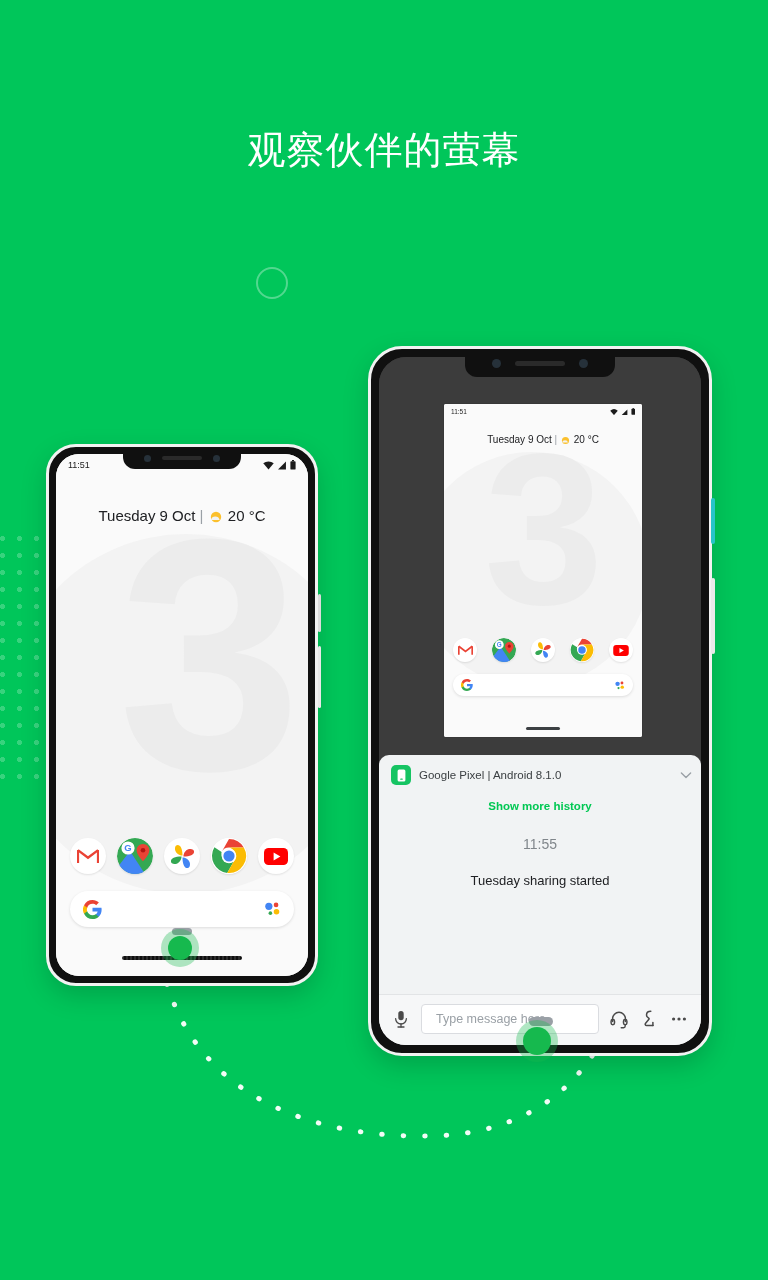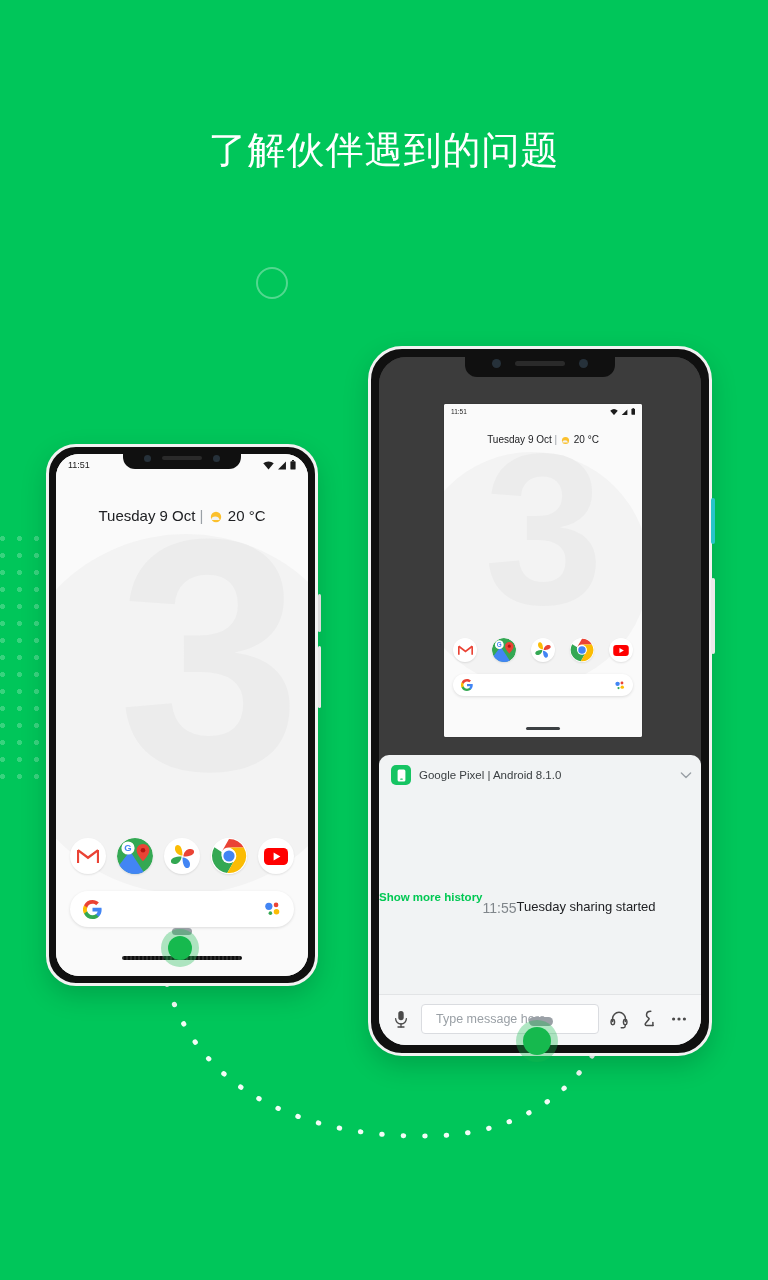--- a/index.html
+++ b/index.html
@@ -185,21 +185,21 @@
   }
   .dev-badge {
     width: 20px; height: 20px; border-radius: 5px;
     background: #16c463;
     display: flex; align-items: center; justify-content: center;
     flex: 0 0 auto;
   }
   .dev-name { font-size: 11.5px; color: #3c4043; flex: 1; white-space: nowrap; }
   .chev { width: 16px; height: 16px; flex: 0 0 auto; }
 
-  .chat-body { flex: 1; display: flex; flex-direction: row; align-items: center; padding-top: 4px; }
+  .chat-body { flex: 1; display: flex; flex-direction: column; align-items: center; padding-top: 4px; }
   .link-more { color: #00c853; font-size: 11.5px; font-weight: 700; margin-top: 3px; }
   .msg-time { color: #80868b; font-size: 14px; margin-top: 24px; }
   .msg-bubble {
     margin-top: 5px;
     background: #e4e5e6;
     border-radius: 3px;
     padding: 8px 26px;
     font-size: 13px;
     color: #202124;
   }
@@ -240,21 +240,21 @@
 </head>
 <body>
 
 <div id="stage">
 
   <div class="dot-grid"></div>
 
   <div class="ring"></div>
 
   <div class="headline">
-    <div>了解伙伴遇到的问题</div>
+    <div>观察伙伴的萤幕</div>
   </div>
 
   <svg class="arc" viewBox="0 0 470 200">
     <path d="M12 8 C 40 150, 180 188, 300 180 C 390 172, 440 120, 462 62" fill="none" stroke="#ffffff" stroke-width="5" stroke-linecap="round" stroke-dasharray="0.5 21" opacity="0.95"></path>
   </svg>
 
   <div class="phone" style="left:46px; top:444px; width:272px; height:542px;">
     <div class="body">
 
       <div class="screen" style="inset:7px; border-radius:23px;">

